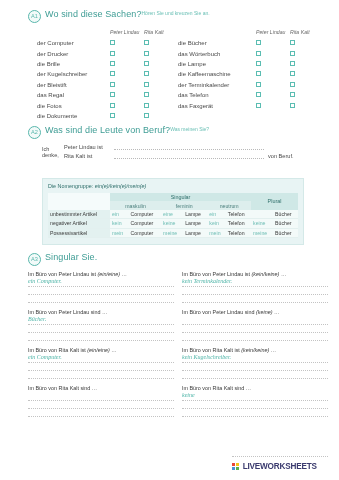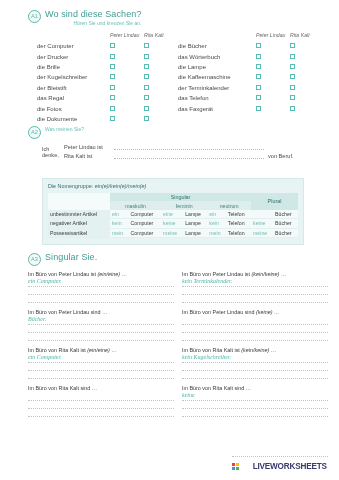--- a/index.html
+++ b/index.html
@@ -16,21 +16,21 @@
   .section-head { display: flex; align-items: flex-start; gap: 4px; }
   .badge {
     width: 13px; height: 13px; border-radius: 50%;
     border: 1px solid #59b7ac;
     color: #59b7ac;
     font-size: 5.6px; line-height: 11px; text-align: center;
     font-family: "Liberation Sans", sans-serif;
     flex: 0 0 auto; margin-top: 1px;
     background: #f2faf9;
   }
-  .head-texts { display: flex; flex-direction: column; align-items: flex-end; }
+  .head-texts { display: flex; flex-direction: row; }
   .head-title { font-size: 9px; color: #3f9d95; letter-spacing: .1px; }
   .head-sub { font-size: 5px; color: #6cc0b6; margin-top: 1px; }
 
   
   #taskA1 { position: absolute; left: 28px; top: 9px; width: 300px; }
   .a1-cols { display: flex; margin-top: 6px; }
   .a1-col { width: 150px; }
   .a1-col.right { width: 146px; }
   .a1-hdr { display: flex; font-size: 5.2px; color: #6a6a6a; font-style: italic; height: 9px; }
   .a1-hdr .sp { flex: 1 1 auto; }
@@ -88,21 +88,21 @@
     font-size: 6px; color: #4bb3a6; font-style: italic;
     font-family: "Liberation Serif", serif;
     height: 8px; line-height: 8px;
     border-bottom: 1px dotted #c3c3c3;
     display: flex; align-items: flex-end;
   }
   .ans .txt { padding-bottom: .5px; }
   .wline { height: 8px; border-bottom: 1px dotted #c3c3c3; }
 
   
-  #footer { position: absolute; left: 232px; top: 462px; display: flex; align-items: center; gap: 14px; }
+  #footer { position: absolute; left: 232px; top: 462px; display: flex; align-items: center; gap: 4px; }
   .lw-icon { display: grid; grid-template-columns: 3px 3px; grid-template-rows: 3px 3px; gap: .7px; }
   .lw-icon i { display: block; }
   .lw-word { font-size: 8.2px; font-weight: bold; color: #3a3a6e; letter-spacing: -.2px; }
   #footerRule { position: absolute; left: 232px; top: 456px; width: 96px; border-bottom: 1px dotted #c3c3c3; }
 </style>
 </head>
 <body>
 
 <div class="page">
 
@@ -208,20 +208,21 @@
             </div>
           </div>
       </div>
     </div>
   </section>
 
   <section id="taskA2">
     <div class="section-head">
       <div class="badge">A2</div>
       <div class="head-texts">
+        <div class="head-title">Was sind die Leute von Beruf?</div>
         <div class="head-sub">Was meinen Sie?</div>
       </div>
     </div>
     <div class="a2-body">
       <div class="a2-ich">Ich denke,</div>
       <div class="a2-lines">
         <div class="a2-line">
           <span class="name">Peter Lindau ist</span>
           <span class="dots"></span>
         </div>

